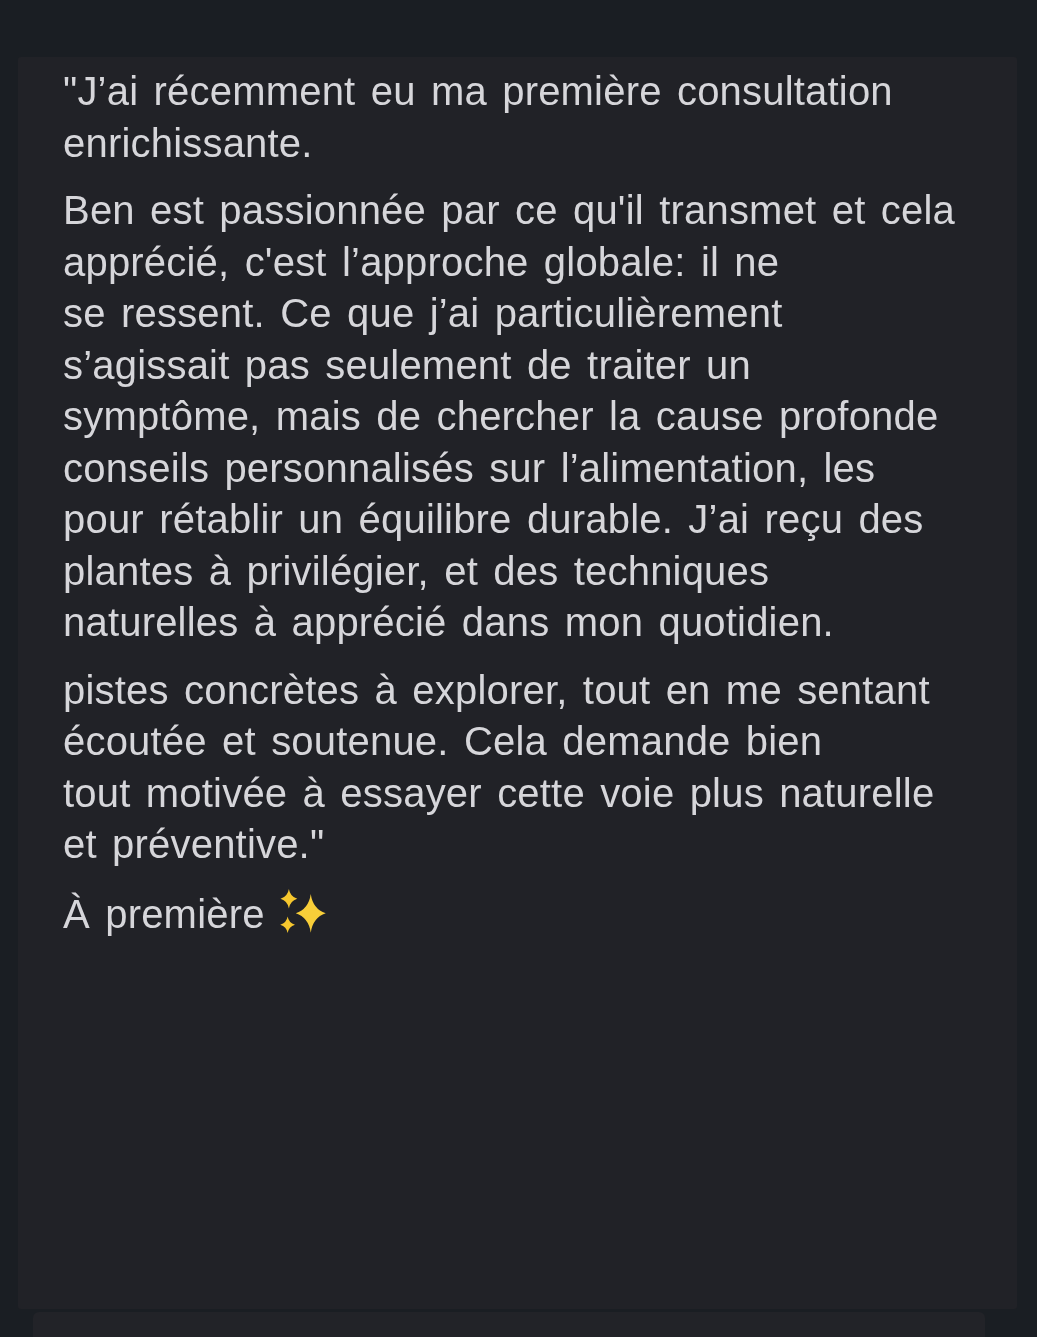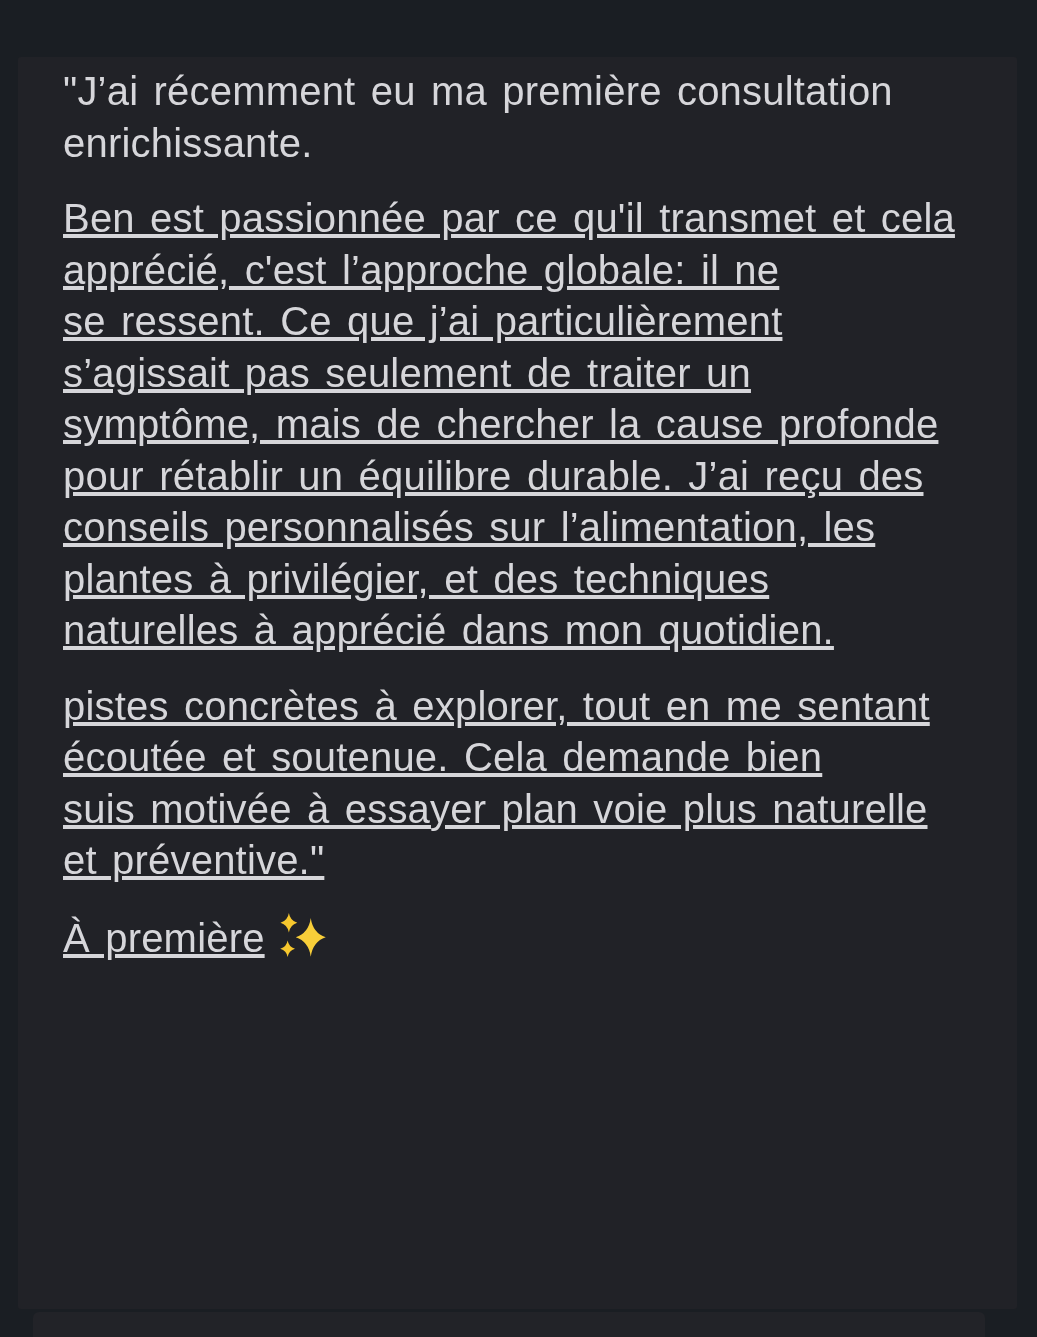--- a/index.html
+++ b/index.html
@@ -25,21 +25,21 @@
     box-sizing: border-box;
     background: #212227;
     border-radius: 3px;
     padding: 9px 40px 0 45px;
     color: #d6d6da;
     font-size: 40px;
     line-height: 51.5px;
     letter-spacing: 0.2px;
     word-spacing: 4px;
   }
-  .para + .para { margin-top: 24px; text-decoration: underline; }
+  .para + .para { margin-top: 16px; }
   .line { white-space: nowrap; }
   .emoji {
     display: inline-block;
     overflow: visible;
   }
   .emoji-hands {
     width: 48px;
     height: 54px;
     margin-left: 12px;
     vertical-align: -13px;
@@ -71,30 +71,30 @@
       <div class="line">"J’ai récemment eu ma première consultation</div>
       <div class="line">enrichissante.</div>
     </div>
 
     <div class="para">
       <div class="line">Ben est passionnée par ce qu'il transmet et cela</div>
       <div class="line">apprécié, c'est l’approche globale: il ne</div>
       <div class="line">se ressent. Ce que j’ai particulièrement</div>
       <div class="line">s’agissait pas seulement de traiter un</div>
       <div class="line">symptôme, mais de chercher la cause profonde</div>
+      <div class="line">conseils personnalisés sur l’alimentation, les</div>
       <div class="line">pour rétablir un équilibre durable. J’ai reçu des</div>
-      <div class="line">conseils personnalisés sur l’alimentation, les</div>
       <div class="line">plantes à privilégier, et des techniques</div>
       <div class="line">naturelles à apprécié dans mon quotidien.</div>
     </div>
 
     <div class="para">
       <div class="line">pistes concrètes à explorer, tout en me sentant</div>
       <div class="line">écoutée et soutenue. Cela demande bien</div>
-      <div class="line">suis motivée à essayer plan voie plus naturelle</div>
+      <div class="line">tout motivée à essayer cette voie plus naturelle</div>
       <div class="line">et préventive."</div>
     </div>
 
 
     <div class="para">
       <div class="line">
         <span>À première</span><svg class="emoji emoji-sparkles" viewBox="0 0 40 40" aria-hidden="true">
           <path d="M27 5.5 Q28.7 17.5 39 21 Q28.7 24.5 27 36.5 Q25.3 24.5 15 21 Q25.3 17.5 27 5.5 Z" fill="#f8ce39"></path>
           <path d="M9.5 1.5 Q10.5 7.6 16.2 9.3 Q10.5 11 9.5 17.1 Q8.5 11 2.8 9.3 Q8.5 7.6 9.5 1.5 Z" fill="#f6c72e"></path>
           <path d="M8.5 23.5 Q9.4 28.6 14.4 30.1 Q9.4 31.6 8.5 36.7 Q7.6 31.6 2.6 30.1 Q7.6 28.6 8.5 23.5 Z" fill="#f6c72e"></path>

